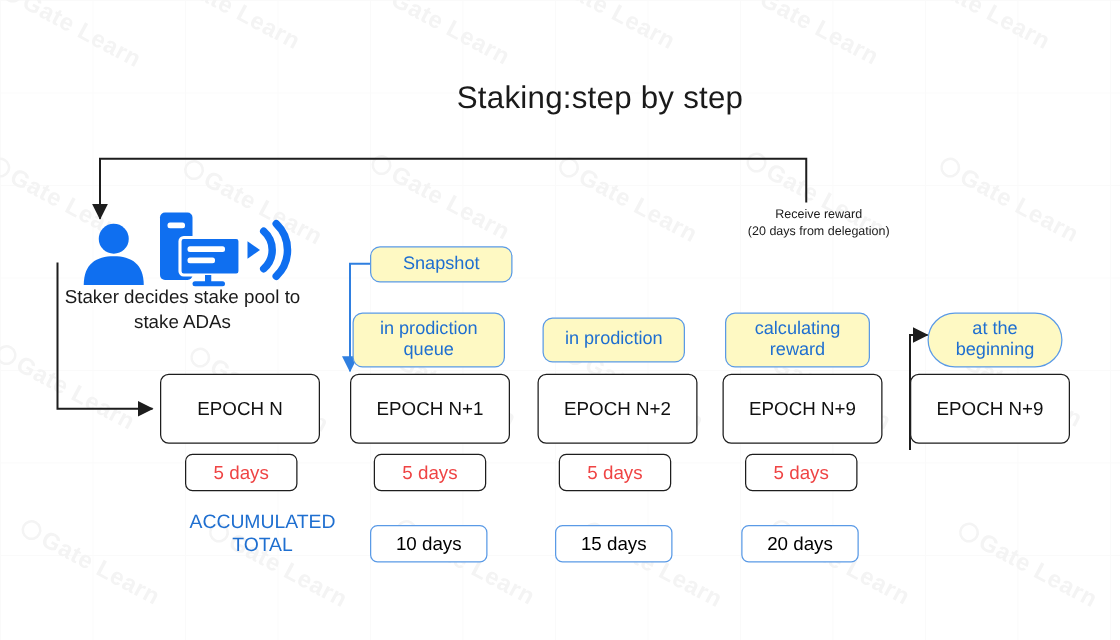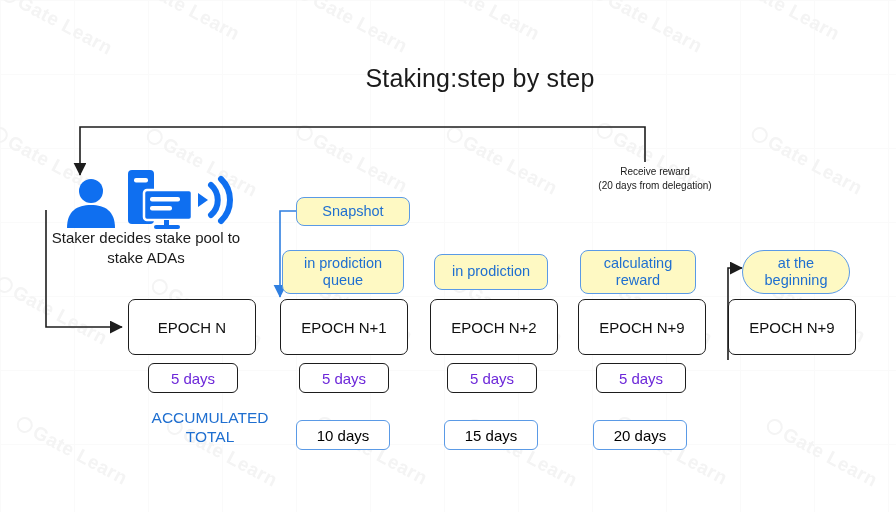--- a/index.html
+++ b/index.html
@@ -90,21 +90,21 @@
     position: absolute;
     box-sizing: border-box;
     height: 30px;
     border: 1.6px solid #1d1d1d;
     border-radius: 6px;
     background: #fff;
     display: flex;
     align-items: center;
     justify-content: center;
     font-size: 15px;
-    color: #6d28d9;
+    color: #ef4444;
   }
   .blue-label {
     position: absolute;
     box-sizing: border-box;
     border: 1.5px solid #5a9ae6;
     border-radius: 8px;
     background: #fef9c3;
     display: flex;
     align-items: center;
     justify-content: center;

